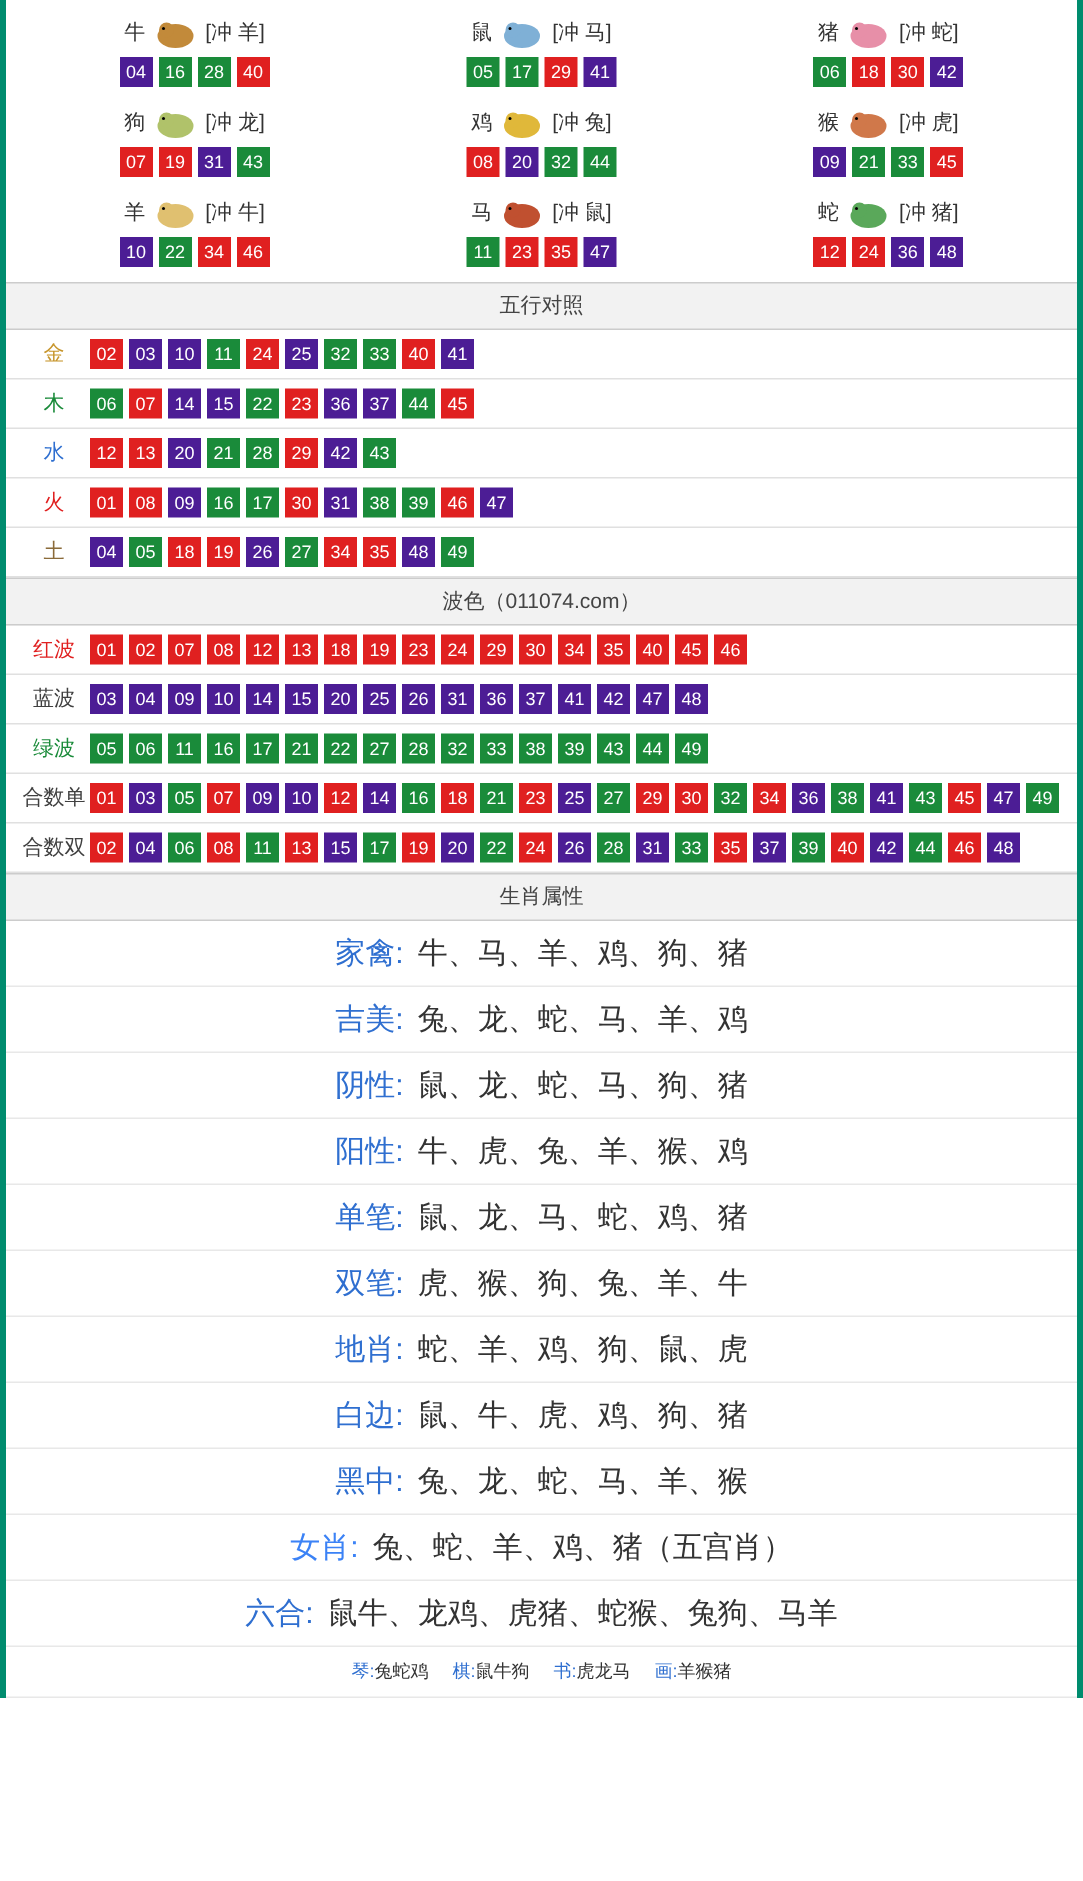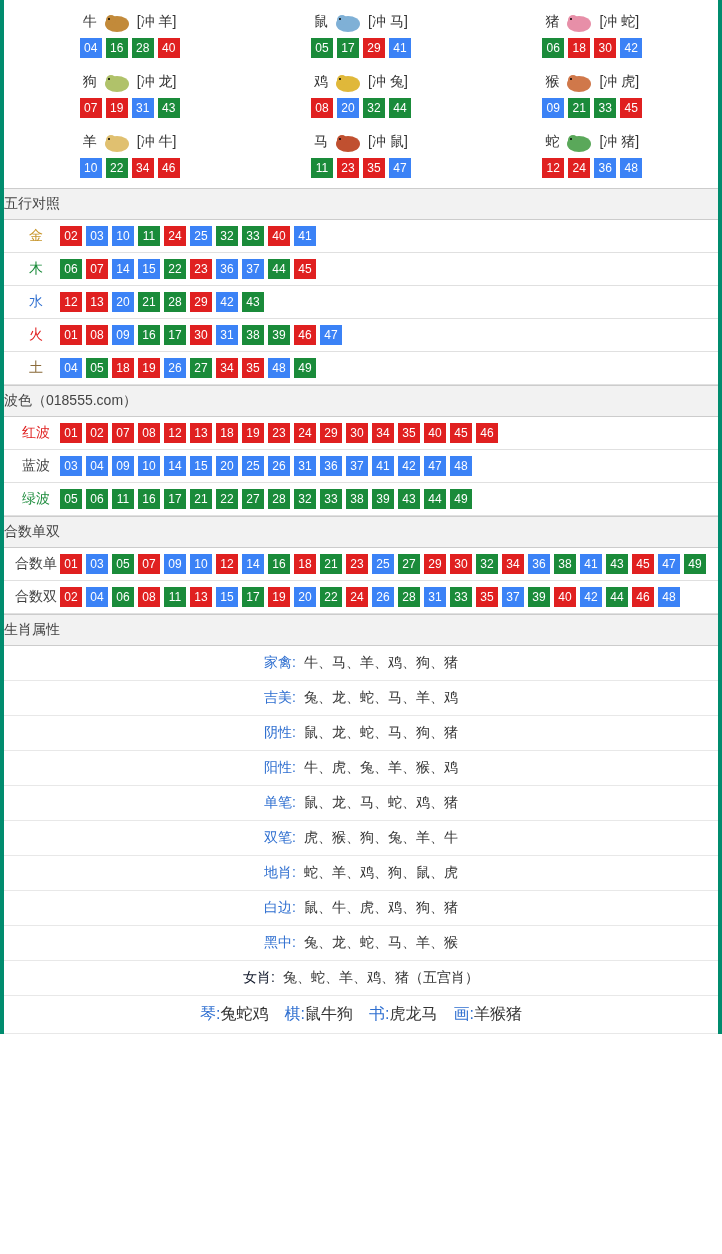--- a/index.html
+++ b/index.html
@@ -5,40 +5,40 @@
 *{margin:0;padding:0;box-sizing:border-box}
 body{font-family:"Microsoft YaHei",Arial,sans-serif;font-size:14px;background:#fff;color:#333}
 .wrap{width:722px;margin:0 auto;border-left:4px solid #008c6e;border-right:4px solid #008c6e}
 .zodiac-grid{display:flex;flex-wrap:wrap;padding:4px 10px}
 .zodiac-cell{width:33.33%;text-align:center;padding:6px 0}
 .zodiac-title{display:flex;justify-content:center;align-items:center;gap:2px;font-size:14px;color:#333}
 .zodiac-img{width:36px;height:24px;display:inline-block}
 .nums{display:flex;justify-content:center;gap:4px;margin-top:4px}
 .num{display:inline-flex;align-items:center;justify-content:center;width:22px;height:20px;color:#fff;font-size:12px;font-weight:400}
 .red{background:#e02020}
-.blue{background:#3b82f6}
+.blue{background:#4c1d95}
 .green{background:#1a8b3a}
-.section-header{background:#f2f2f2;border-top:1px solid #ccc;border-bottom:1px solid #ccc;text-align:left;padding:6px 0;font-size:14px;color:#444}
+.section-header{background:#f2f2f2;border-top:1px solid #ccc;border-bottom:1px solid #ccc;text-align:center;padding:6px 0;font-size:14px;color:#444}
 .row-table{width:100%}
 .data-row{display:flex;align-items:center;border-bottom:1px solid #e0e0e0;padding:6px 8px}
 .row-label{width:48px;flex-shrink:0;font-size:14px;text-align:center}
 .row-label.gold{color:#c7952b}
 .row-label.wood{color:#1a8b3a}
 .row-label.water{color:#2f6fd0}
 .row-label.fire{color:#e02020}
 .row-label.earth{color:#8b6b3a}
 .row-label.redt{color:#e02020}
 .row-label.bluet{color:#404040}
 .row-label.greent{color:#1a8b3a}
 .row-nums{display:flex;flex-wrap:wrap;gap:4px}
-.attr-row{border-bottom:1px solid #e8e8e8;text-align:center;padding:8px 0;font-size:14px}
+.attr-row{border-bottom:1px solid #e8e8e8;text-align:center;padding:8px 0;font-size:20px}
 .attr-row .lbl{color:#2f6fd0}
-.attr-row .lbl.green{background:none;color:#0f172a}
+.attr-row .lbl.green{background:none;color:#3b82f6}
 .attr-row .val{color:#333;margin-left:4px}
-.last-row{border-bottom:1px solid #e8e8e8;text-align:center;padding:8px 0;font-size:16px;display:flex;justify-content:center;gap:16px}
+.last-row{border-bottom:1px solid #e8e8e8;text-align:center;padding:8px 0;font-size:12px;display:flex;justify-content:center;gap:16px}
 .last-row .lbl{color:#2f6fd0}
 .last-row span.seg .val{color:#333}
 </style>
 </head>
 <body>
 
 <div class="wrap">
   <div class="zodiac-grid" id="zodiac-grid">
       <div class="zodiac-cell">
         <div class="zodiac-title">
@@ -266,21 +266,21 @@
           <span class="num blue">26</span>
           <span class="num green">27</span>
           <span class="num red">34</span>
           <span class="num red">35</span>
           <span class="num blue">48</span>
           <span class="num green">49</span>
         </div>
       </div>
     </div>
 
-  <div class="section-header">波色（018555.com）</div>
+  <div class="section-header">波色（011074.com）</div>
   <div class="row-table" id="bose-rows">
       <div class="data-row">
         <div class="row-label redt">红波</div>
         <div class="row-nums">
           <span class="num red">01</span>
           <span class="num red">02</span>
           <span class="num red">07</span>
           <span class="num red">08</span>
           <span class="num red">12</span>
           <span class="num red">13</span>
@@ -334,21 +334,20 @@
           <span class="num green">33</span>
           <span class="num green">38</span>
           <span class="num green">39</span>
           <span class="num green">43</span>
           <span class="num green">44</span>
           <span class="num green">49</span>
         </div>
       </div>
     </div>
 
-  <div class="section-header">合数单双</div>
   <div class="row-table" id="heshu-rows">
       <div class="data-row">
         <div class="row-label bluet">合数单</div>
         <div class="row-nums">
           <span class="num red">01</span>
           <span class="num blue">03</span>
           <span class="num green">05</span>
           <span class="num red">07</span>
           <span class="num blue">09</span>
           <span class="num blue">10</span>
@@ -409,20 +408,21 @@
       <div class="attr-row"><span class="lbl ">家禽:</span><span class="val"> 牛、马、羊、鸡、狗、猪</span></div>
       <div class="attr-row"><span class="lbl ">吉美:</span><span class="val"> 兔、龙、蛇、马、羊、鸡</span></div>
       <div class="attr-row"><span class="lbl ">阴性:</span><span class="val"> 鼠、龙、蛇、马、狗、猪</span></div>
       <div class="attr-row"><span class="lbl ">阳性:</span><span class="val"> 牛、虎、兔、羊、猴、鸡</span></div>
       <div class="attr-row"><span class="lbl ">单笔:</span><span class="val"> 鼠、龙、马、蛇、鸡、猪</span></div>
       <div class="attr-row"><span class="lbl ">双笔:</span><span class="val"> 虎、猴、狗、兔、羊、牛</span></div>
       <div class="attr-row"><span class="lbl ">地肖:</span><span class="val"> 蛇、羊、鸡、狗、鼠、虎</span></div>
       <div class="attr-row"><span class="lbl ">白边:</span><span class="val"> 鼠、牛、虎、鸡、狗、猪</span></div>
       <div class="attr-row"><span class="lbl ">黑中:</span><span class="val"> 兔、龙、蛇、马、羊、猴</span></div>
       <div class="attr-row"><span class="lbl green">女肖:</span><span class="val"> 兔、蛇、羊、鸡、猪（五宫肖）</span></div>
+      <div class="attr-row"><span class="lbl ">六合:</span><span class="val"> 鼠牛、龙鸡、虎猪、蛇猴、兔狗、马羊</span></div>
     </div>
 
   <div class="last-row" id="last-row">
       <span class="seg"><span class="lbl">琴:</span><span class="val">兔蛇鸡</span></span>
       <span class="seg"><span class="lbl">棋:</span><span class="val">鼠牛狗</span></span>
       <span class="seg"><span class="lbl">书:</span><span class="val">虎龙马</span></span>
       <span class="seg"><span class="lbl">画:</span><span class="val">羊猴猪</span></span>
     </div>
 </div>
 

